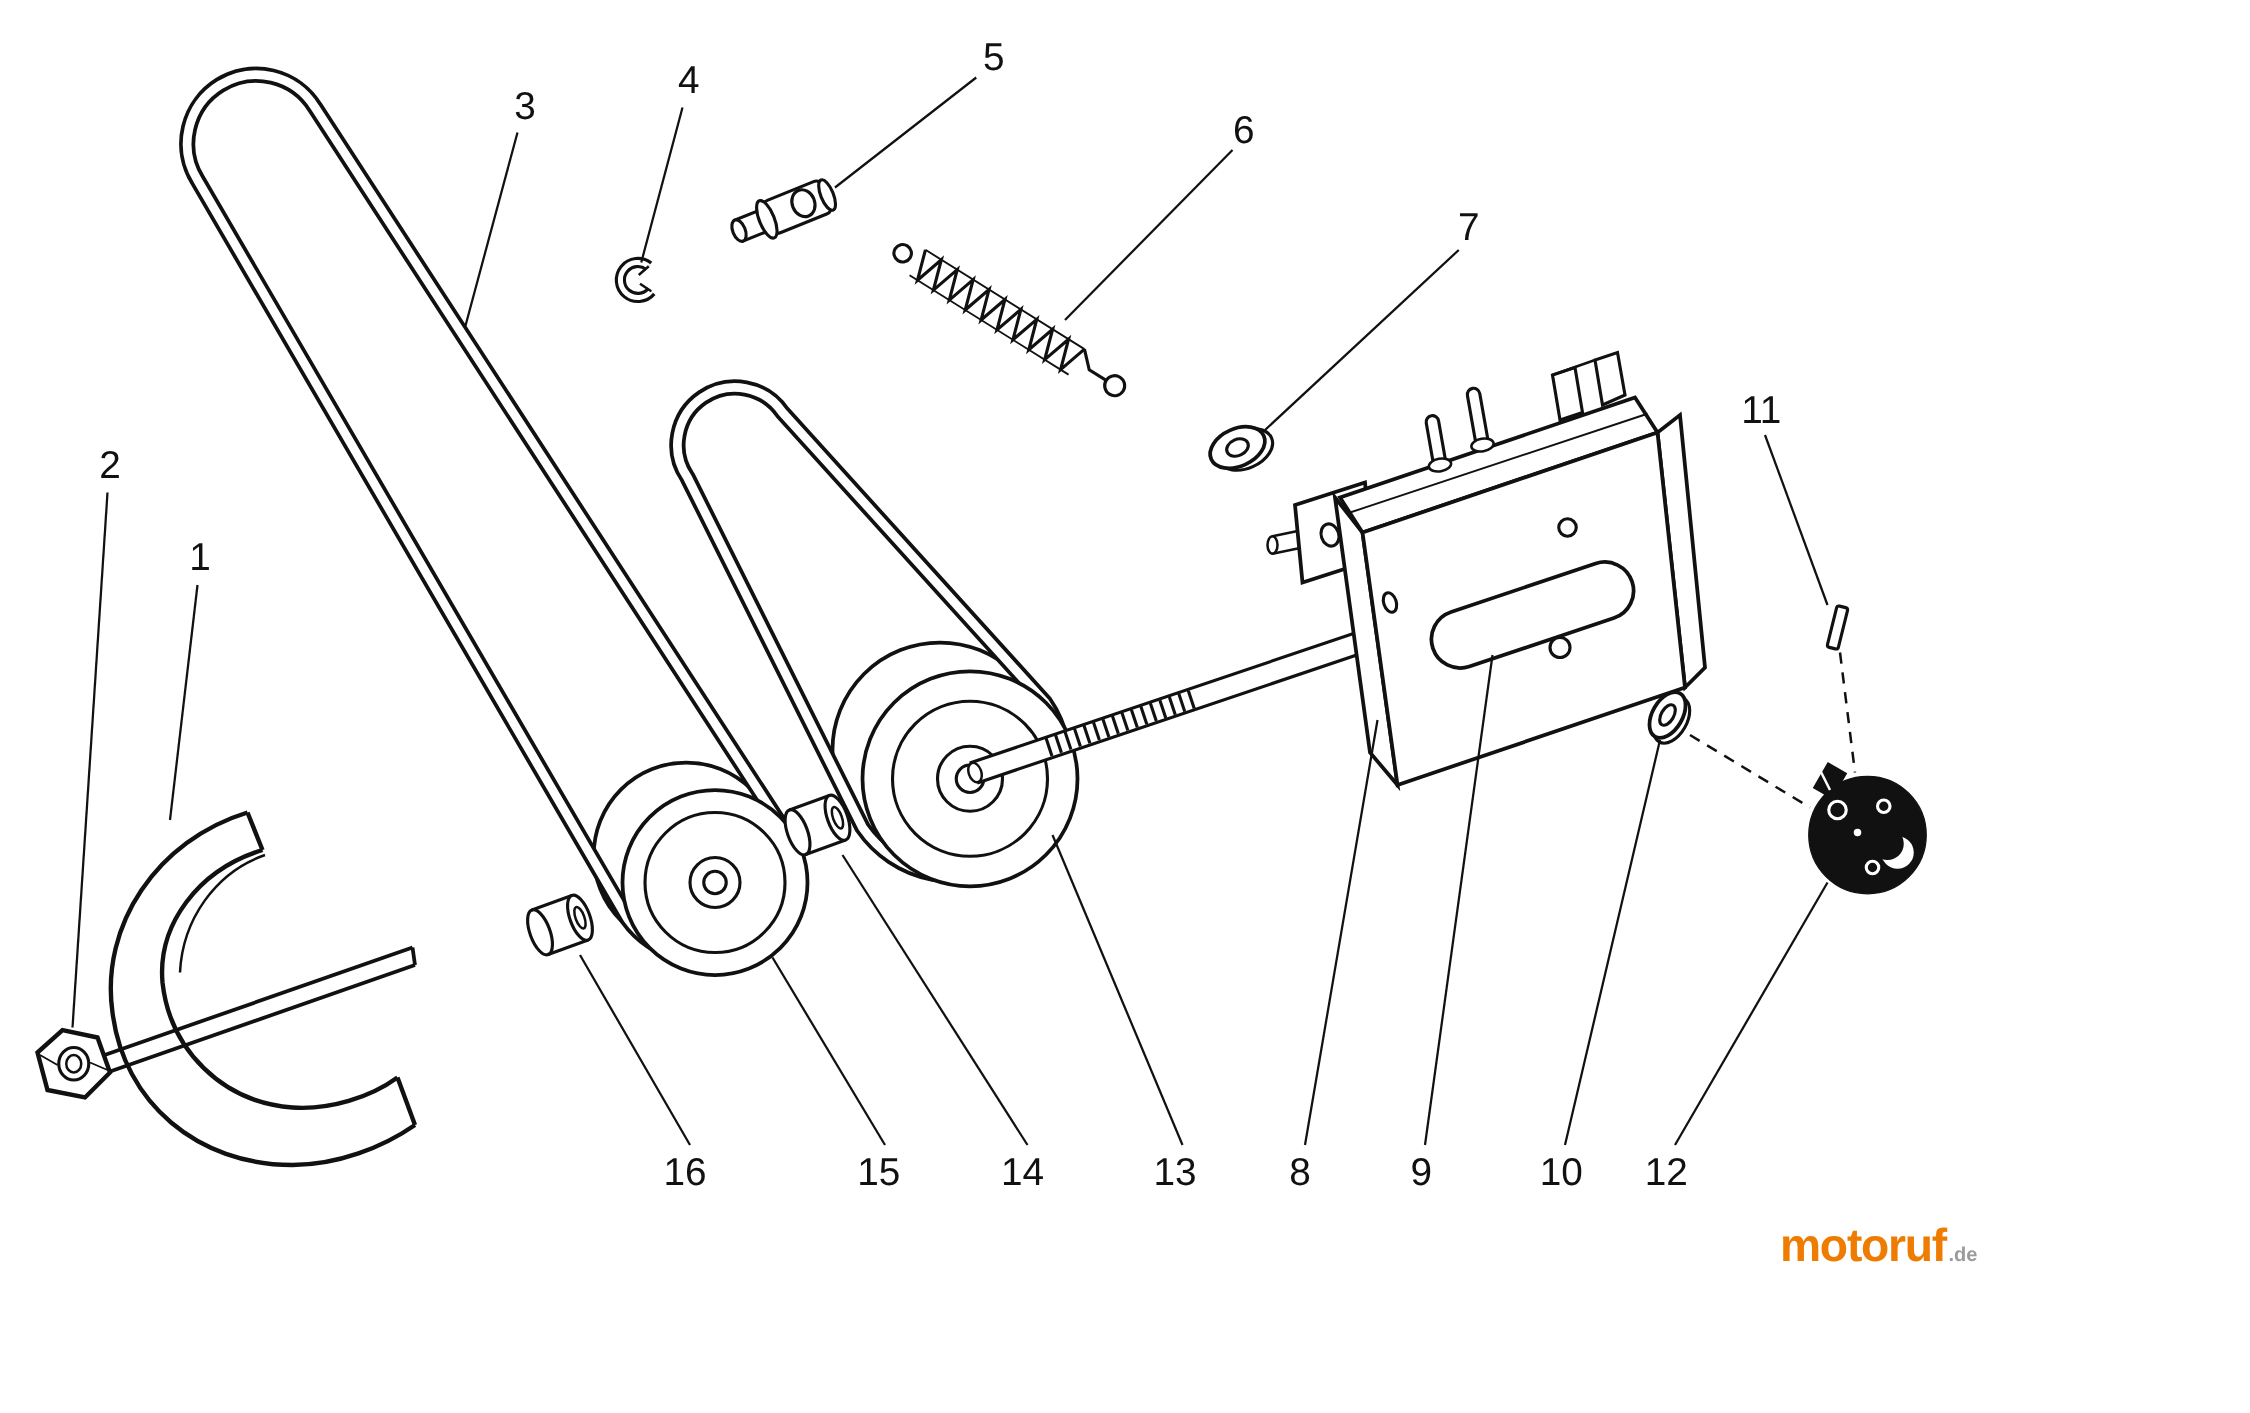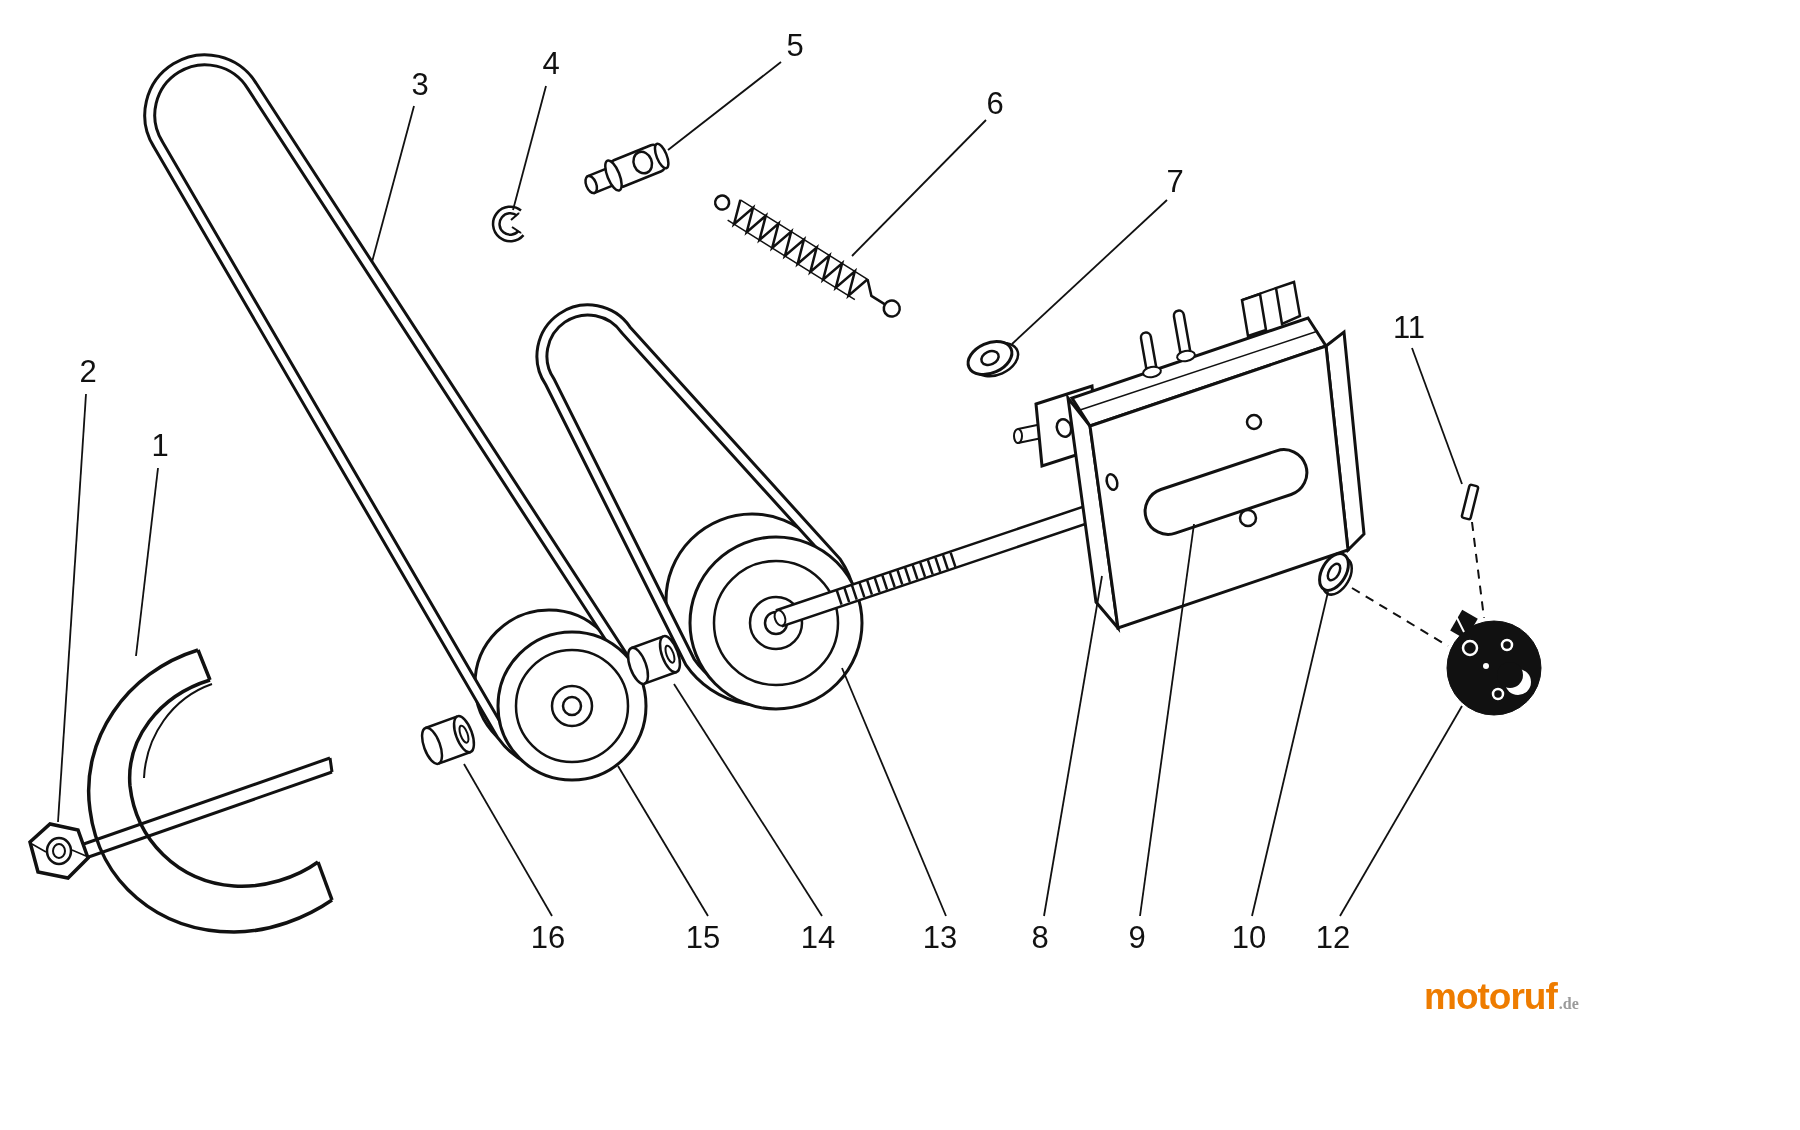--- a/index.html
+++ b/index.html
@@ -23,21 +23,21 @@
     display:flex;align-items:baseline;
     font-family:"Liberation Sans", sans-serif;
     margin-top:28px;
   }
   .wm-brand{
     font-size:37px;font-weight:bold;
     color:#ee7c00;letter-spacing:-1px;
   }
   .wm-suffix{
     font-size:16px;font-weight:bold;
-    color:#9b9b9b;margin-left:2px;font-family:Liberation Serif, serif;
+    color:#9b9b9b;margin-left:2px;
   }
 </style>
 </head>
 <body>
 
 <div class="canvas">
 <svg width="1800" height="1130" viewBox="0 0 1800 1130">
 
   <g>
     <path class="ln" stroke-width="3.5" d="M 198,650 C 126,672 80,740 90,810 C 99,882 158,932 234,932 C 270,932 306,918 332,900"></path>

